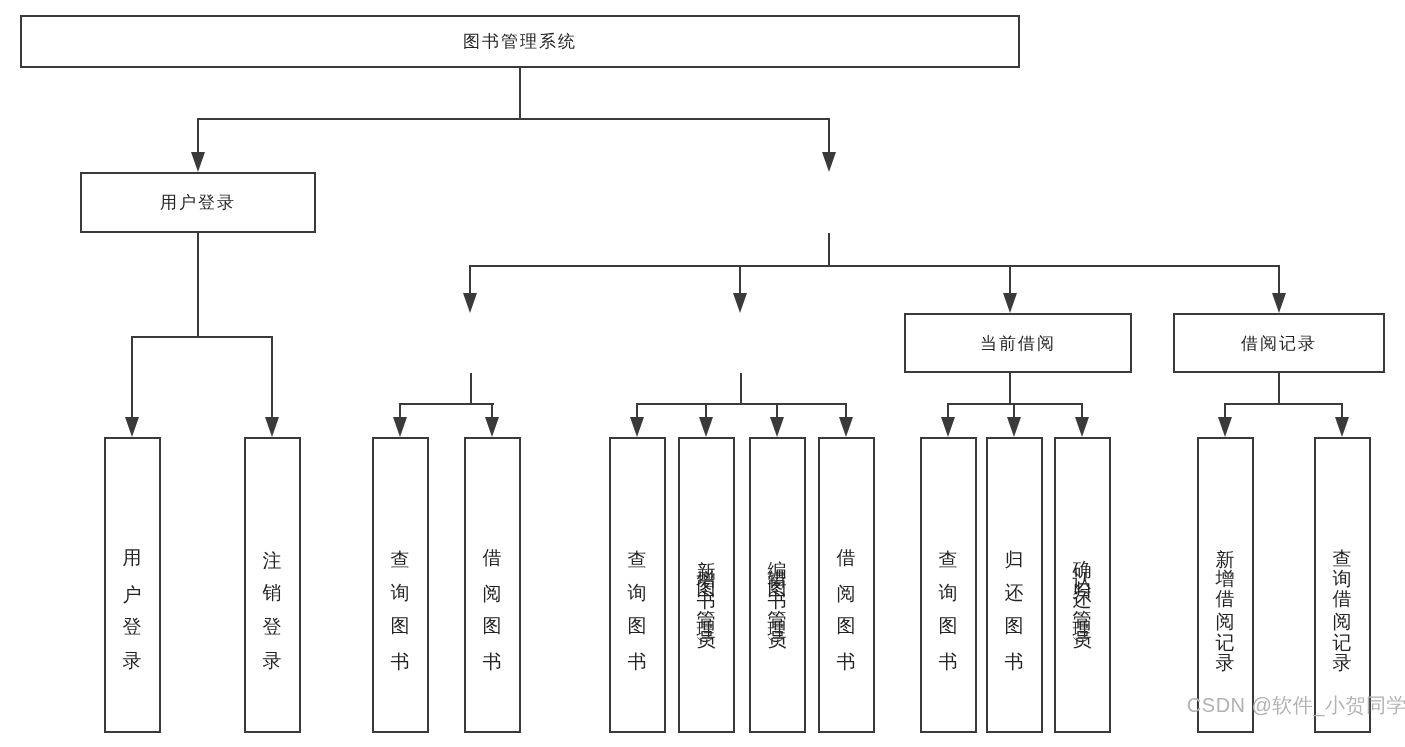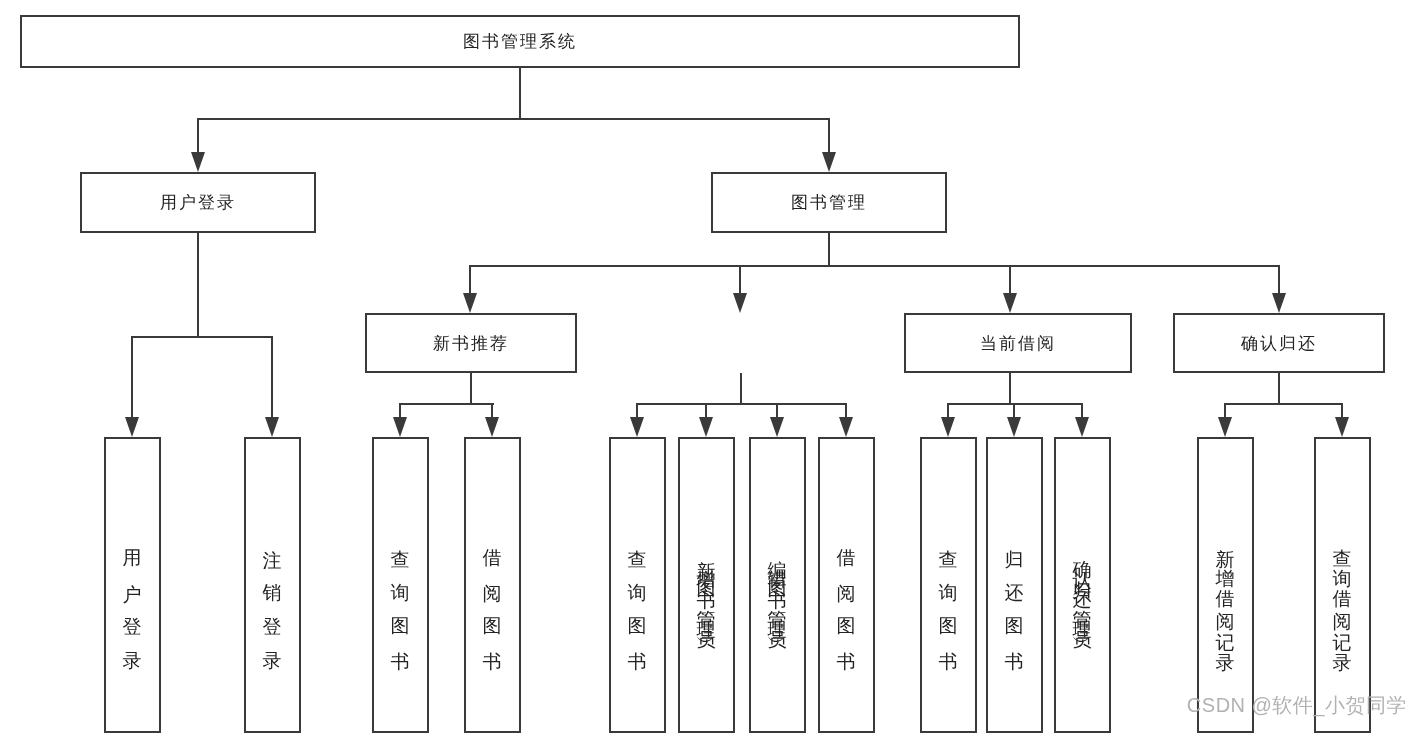--- a/index.html
+++ b/index.html
@@ -42,50 +42,44 @@
   <div class="line" style="left:519px;top:68px;width:2px;height:51px"></div>
   <div class="line" style="left:197px;top:118px;width:633px;height:2px"></div>
   <div class="line" style="left:197px;top:120px;width:2px;height:33px"></div>
   <div class="arrow" style="left:191px;top:152px"></div>
   <div class="line" style="left:828px;top:120px;width:2px;height:33px"></div>
   <div class="arrow" style="left:822px;top:152px"></div>
 
   <div class="box" style="left:80px;top:172px;width:236px;height:61px">
     <span class="hlabel">用户登录</span>
   </div>
-  <div class="box" style="left:711px;top:172px;width:236px;height:61px">
-    <span class="hlabel">图书管理</span>
-  </div>
 
   <div class="line" style="left:197px;top:233px;width:2px;height:104px"></div>
   <div class="line" style="left:131px;top:336px;width:142px;height:2px"></div>
   <div class="line" style="left:131px;top:338px;width:2px;height:80px"></div>
   <div class="arrow" style="left:125px;top:417px"></div>
   <div class="line" style="left:271px;top:338px;width:2px;height:80px"></div>
   <div class="arrow" style="left:265px;top:417px"></div>
 
   <div class="line" style="left:828px;top:233px;width:2px;height:33px"></div>
   <div class="line" style="left:469px;top:265px;width:811px;height:2px"></div>
   <div class="line" style="left:469px;top:267px;width:2px;height:26px"></div>
   <div class="arrow" style="left:463px;top:293px"></div>
   <div class="line" style="left:739px;top:267px;width:2px;height:26px"></div>
   <div class="arrow" style="left:733px;top:293px"></div>
   <div class="line" style="left:1009px;top:267px;width:2px;height:26px"></div>
   <div class="arrow" style="left:1003px;top:293px"></div>
   <div class="line" style="left:1278px;top:267px;width:2px;height:26px"></div>
   <div class="arrow" style="left:1272px;top:293px"></div>
 
-  <div class="box" style="left:365px;top:313px;width:212px;height:60px">
-    <span class="hlabel">新书推荐</span>
-  </div>
   <div class="box" style="left:904px;top:313px;width:228px;height:60px">
     <span class="hlabel">当前借阅</span>
   </div>
   <div class="box" style="left:1173px;top:313px;width:212px;height:60px">
-    <span class="hlabel">确认归还</span>
+    <span class="hlabel">借阅记录</span>
   </div>
 
   <div class="line" style="left:470px;top:373px;width:2px;height:31px"></div>
   <div class="line" style="left:399px;top:403px;width:95px;height:2px"></div>
   <div class="line" style="left:399px;top:405px;width:2px;height:12px"></div>
   <div class="arrow" style="left:393px;top:417px"></div>
   <div class="line" style="left:491px;top:405px;width:2px;height:12px"></div>
   <div class="arrow" style="left:485px;top:417px"></div>
 
   <div class="line" style="left:740px;top:373px;width:2px;height:31px"></div>

